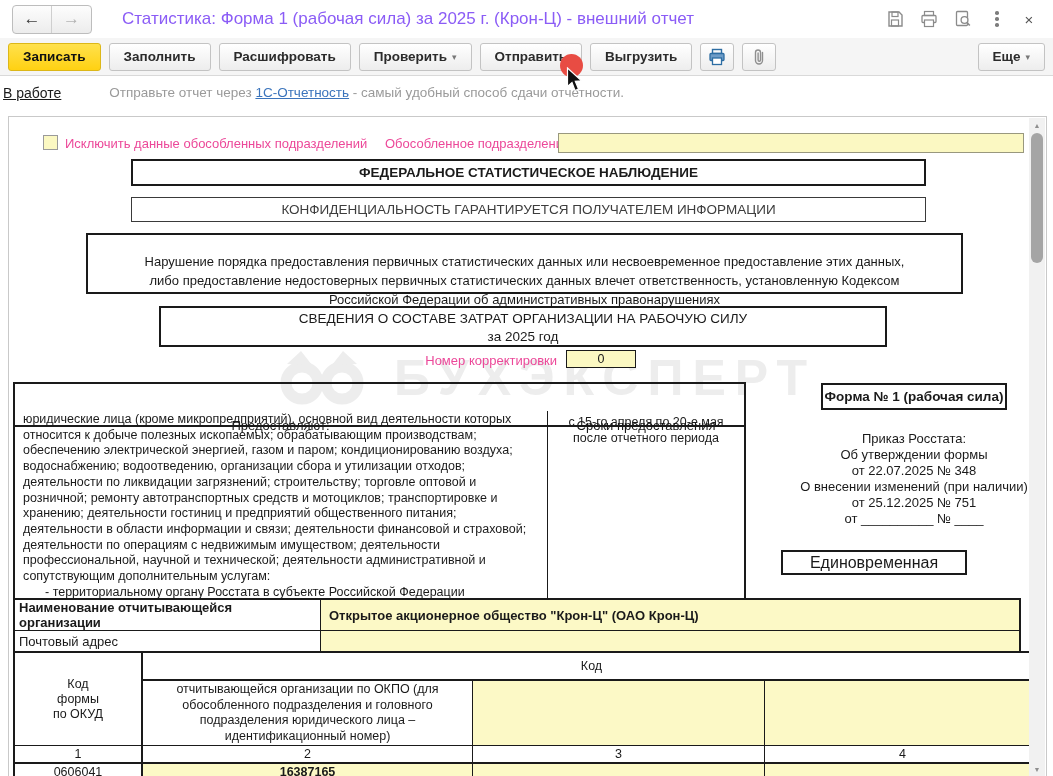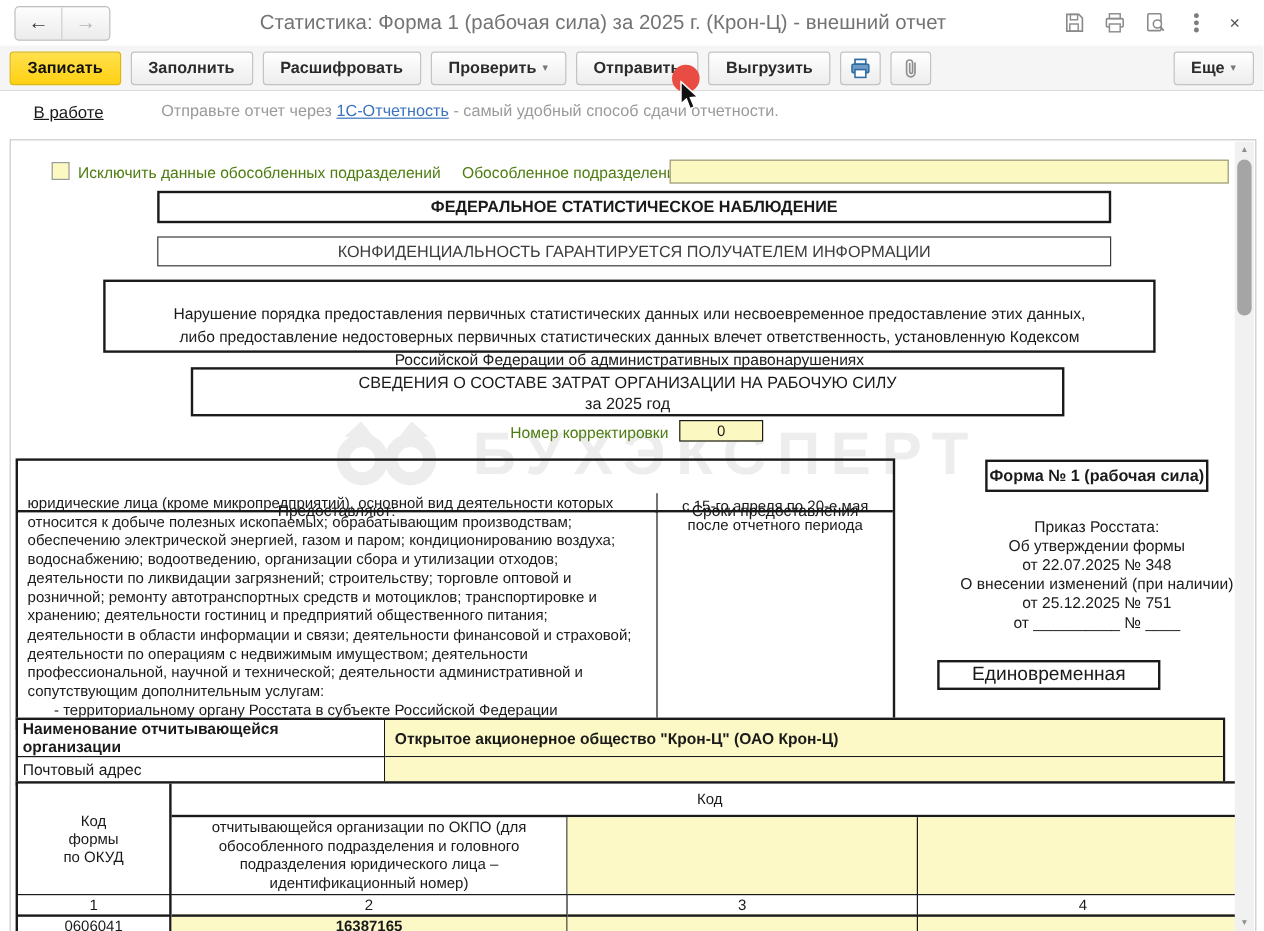--- a/index.html
+++ b/index.html
@@ -7,56 +7,56 @@
     font-family:"Liberation Sans","DejaVu Sans",sans-serif; color:#1a1a1a; }
 
   
   .titlebar { height:38px; display:flex; align-items:center; padding:0 12px; background:#fff; }
   .nav-group { display:flex; border:1px solid #bdbdbd; border-radius:4px; overflow:hidden;
     background:linear-gradient(#fdfdfd,#ececec); }
   .nav-btn { width:39px; height:27px; display:flex; align-items:center; justify-content:center;
     font-size:17px; font-weight:bold; cursor:default; }
   .nav-btn.back { color:#3d3d3d; border-right:1px solid #cfcfcf; }
   .nav-btn.fwd { color:#b3b3b3; }
-  .win-title { flex:1; text-align:center; font-size:17px; color:#737373; white-space:nowrap;
+  .win-title { flex:1; font-size:17px; color:#8b5cf6; white-space:nowrap;
     overflow:hidden; padding-left:30px; }
   .tb-icons { display:flex; align-items:center; gap:10px; padding-right:2px; }
   .tb-icon { width:24px; height:24px; display:flex; align-items:center; justify-content:center; }
   .kebab { display:flex; flex-direction:column; gap:2.5px; }
   .kebab i { width:3.5px; height:3.5px; border-radius:50%; background:#7d7d7d; }
   .close-x { font-size:15px; color:#555; width:20px; text-align:center; }
 
   
   .toolbar { height:38px; background:#f5f5f5; border-bottom:1px solid #d9d9d9;
     display:flex; align-items:center; gap:8px; padding:0 8px; }
   .btn { height:28px; padding:0 14px; display:inline-flex; align-items:center; gap:5px;
     font-size:13.5px; color:#2b2b2b; background:linear-gradient(#ffffff,#ededed);
     border:1px solid #c3c3c3; border-radius:3px; white-space:nowrap;font-weight:bold; }
   .btn-primary { background:linear-gradient(#ffe14d,#ffd112); border-color:#dcb718; color:#111; }
   .btn-icon { width:34px; padding:0; justify-content:center; }
   .dd-arrow { font-size:9px; color:#777; }
   .spacer { flex:1; }
 
   
-  .statusbar { height:33px; display:flex; align-items:center; padding:0 28px; background:#fff; }
+  .statusbar { height:33px; display:flex; align-items:center; padding:0 3px; background:#fff; }
   .state-link { font-size:14px; color:#1a1a1a; text-decoration:underline; margin-right:48px; }
   .hint { font-size:13.5px; color:#9a9a9a; }
   .hint a { color:#3b74bc; text-decoration:underline; }
 
   
   .panel { position:absolute; left:8px; top:116px; width:1039px; height:662px;
     border:1px solid #c9c9c9; background:#fff; overflow:hidden; }
 
   .wm { position:absolute; left:265px; top:232px; display:flex; align-items:center; gap:16px;
     pointer-events:none; }
   .wm-text { font-size:50px; font-weight:bold; color:#ededed; letter-spacing:9px; white-space:nowrap; }
 
   .chk { position:absolute; left:34px; top:18px; width:15px; height:15px;
     background:#fbf8c2; border:1px solid #9a9a9a; }
-  .lbl { position:absolute; font-size:13px; color:#4d7c0f; white-space:nowrap; }
+  .lbl { position:absolute; font-size:13px; color:#ec4899; white-space:nowrap; }
   .field { background:#fbf8c2; border:1px solid #99987e; }
   .sep-input { position:absolute; left:549px; top:16px; width:466px; height:20px; font-size:13px; padding:0 4px;
     font-family:"Liberation Sans","DejaVu Sans",sans-serif; }
 
   .boxed { position:absolute; text-align:center; background:transparent; }
   .fed-box { left:122px; top:42px; width:795px; height:27px; border:2px solid #1a1a1a;
     font-size:13.5px; font-weight:bold; line-height:23px; }
   .conf-box { left:122px; top:80px; width:795px; height:25px; border:1px solid #3a3a3a;
     font-size:13.5px; color:#3d3d3d; line-height:23px; }
   .viol-box { left:77px; top:116px; width:877px; height:61px; border:2px solid #1a1a1a;

